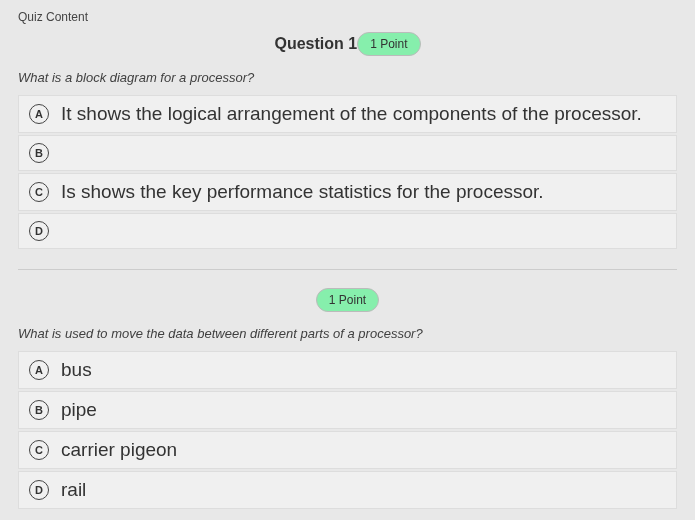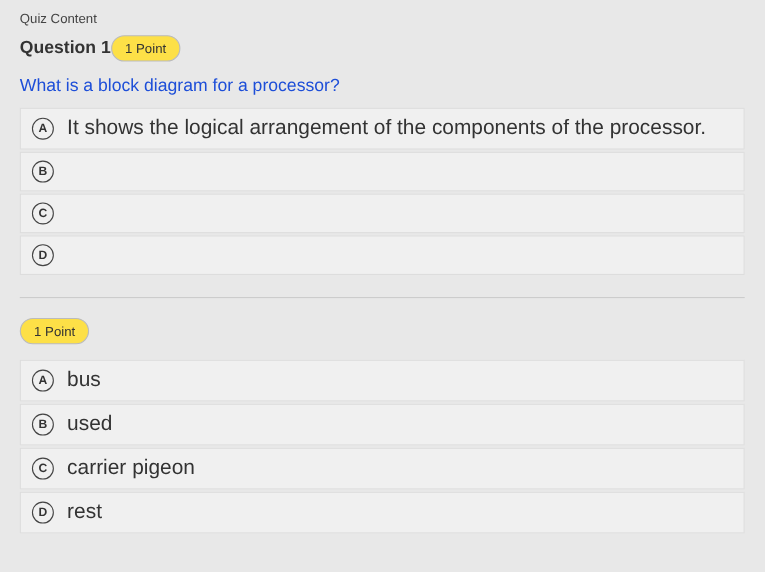--- a/index.html
+++ b/index.html
@@ -23,41 +23,42 @@
       font-weight: 500;
       color: #444;
       margin-bottom: 8px;
     }
     .question-block {
       margin-bottom: 20px;
       position: relative;
     }
     .question-header {
       display: flex;
-      justify-content: flex-start;
+      justify-content: center;
       align-items: center;
       margin-bottom: 14px;
     }
     .question-title {
       font-size: 16px;
       font-weight: 600;
       color: #333;
     }
     .point-badge {
-      background: #fde047;
+      background: #86efac;
       border: 1px solid #bbb;
       border-radius: 14px;
       padding: 4px 12px;
       font-size: 12px;
       color: #333;
     }
     .question-text {
-      font-size: 16px;
-      color: #1d4ed8;
+      font-size: 13px;
+      color: #404040;
       margin-bottom: 10px;
+      font-style: italic;
     }
     .options {
       display: flex;
       flex-direction: column;
       gap: 2px;
     }
     .option-row {
       display: flex;
       align-items: center;
       background: #f0f0f0;
@@ -105,45 +106,47 @@
     <div class="options">
       <div class="option-row">
         <div class="option-letter">A</div>
         <div class="option-text">It shows the logical arrangement of the components of the processor.</div>
       </div>
       <div class="option-row">
         <div class="option-letter">B</div>
       </div>
       <div class="option-row">
         <div class="option-letter">C</div>
+        <div class="option-text">Is shows the key performance statistics for the processor.</div>
       </div>
       <div class="option-row">
         <div class="option-letter">D</div>
       </div>
     </div>
   </div>
 
   <hr class="divider">
 
   <div class="question-block">
     <div class="question-header">
       <div class="point-badge">1 Point</div>
     </div>
+    <div class="question-text">What is used to move the data between different parts of a processor?</div>
     <div class="options">
       <div class="option-row">
         <div class="option-letter">A</div>
         <div class="option-text">bus</div>
       </div>
       <div class="option-row">
         <div class="option-letter">B</div>
-        <div class="option-text">used</div>
+        <div class="option-text">pipe</div>
       </div>
       <div class="option-row">
         <div class="option-letter">C</div>
         <div class="option-text">carrier pigeon</div>
       </div>
       <div class="option-row">
         <div class="option-letter">D</div>
-        <div class="option-text">rest</div>
+        <div class="option-text">rail</div>
       </div>
     </div>
   </div>
 </div>
 
 </body></html>

